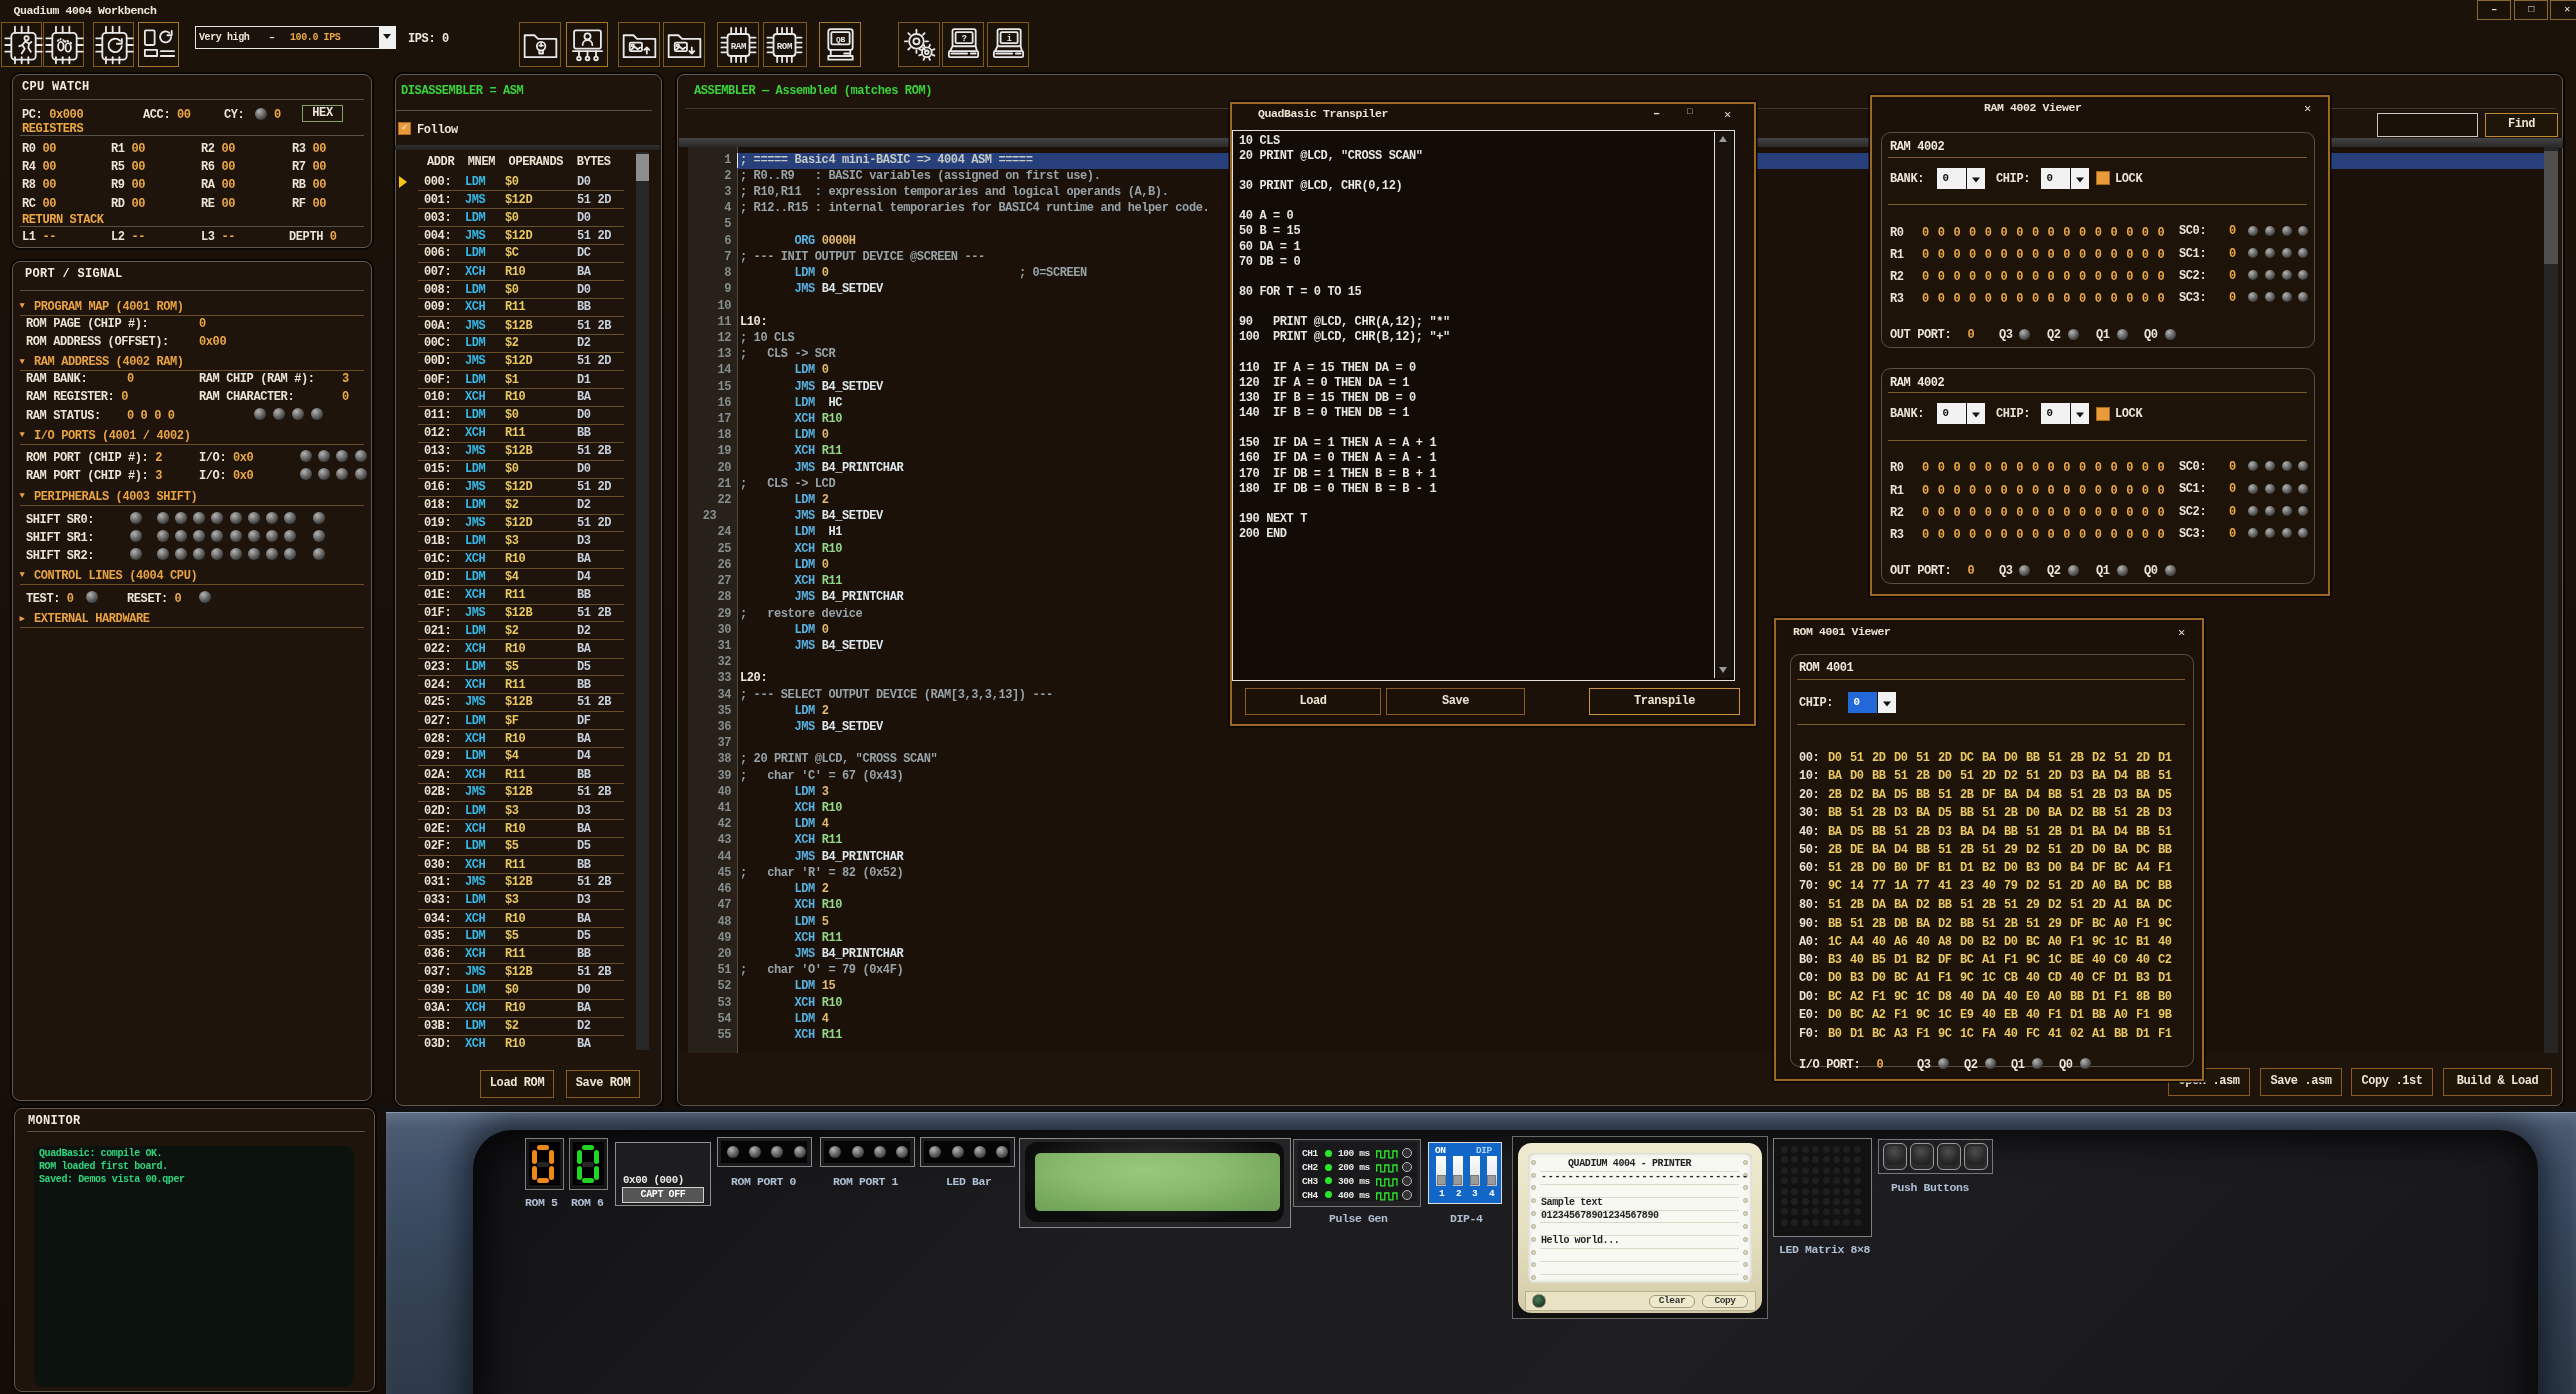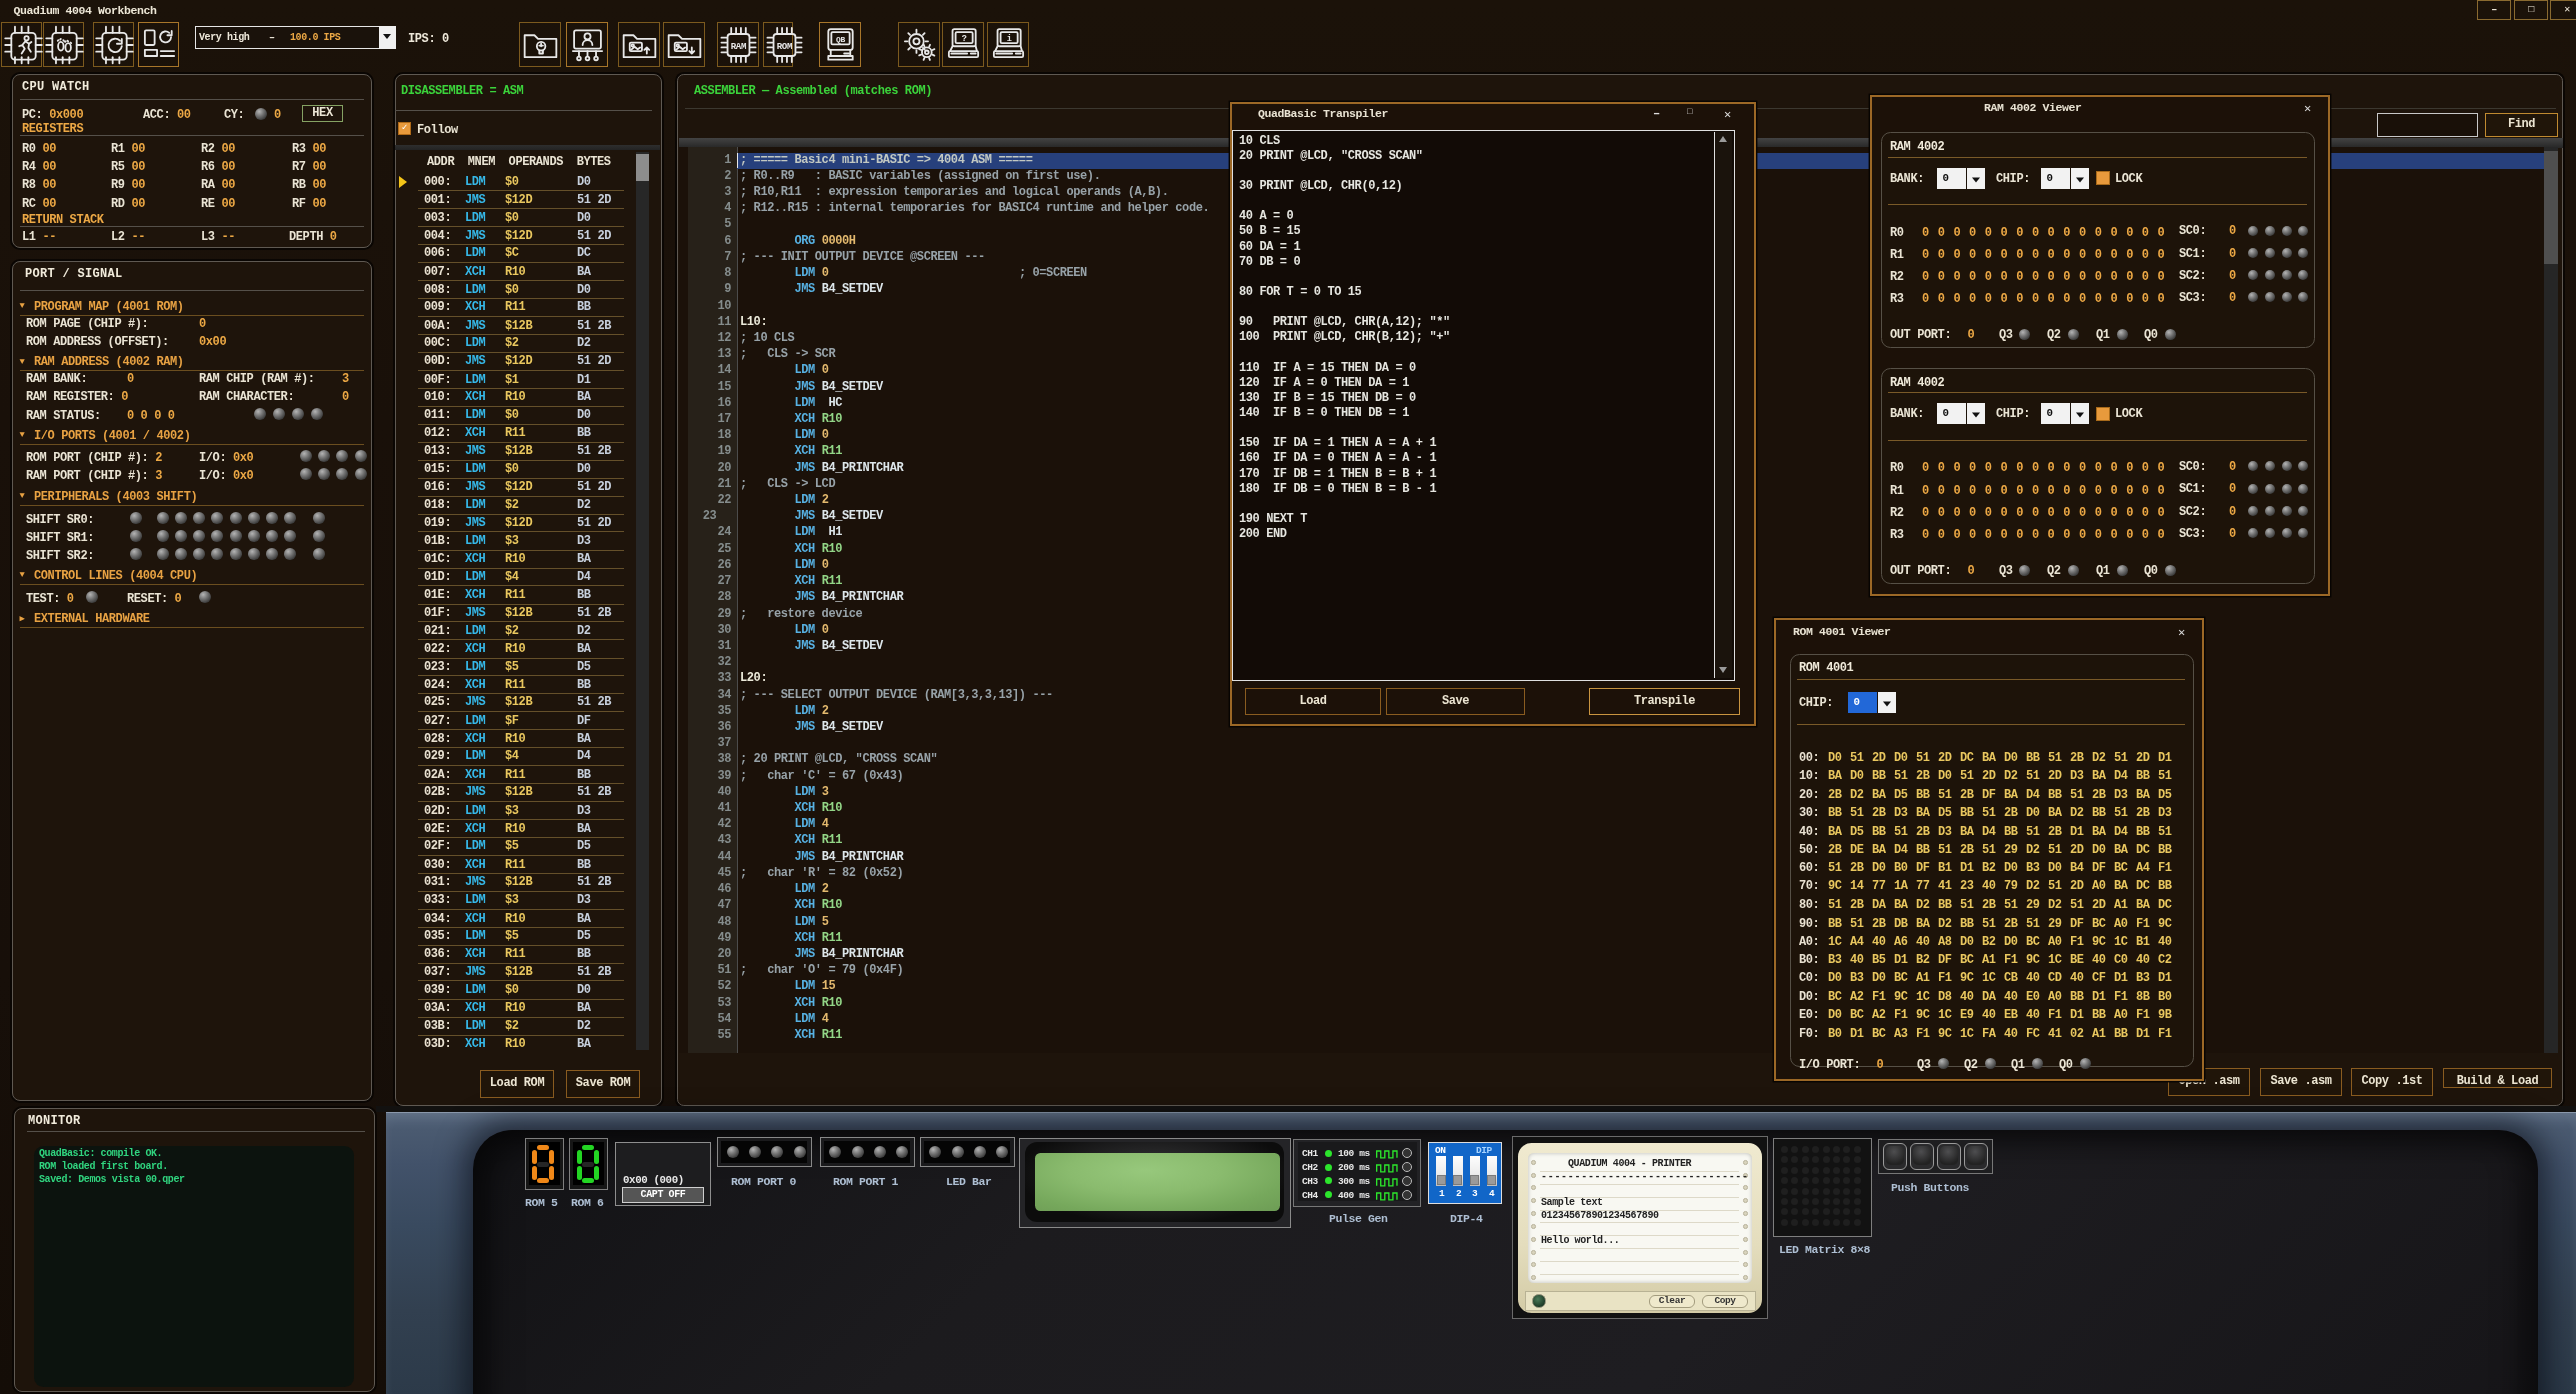--- a/index.html
+++ b/index.html
@@ -168,21 +168,21 @@
         <line x1="36" y1="4" x2="36" y2="12" class="s"></line>
         <line x1="36" y1="52" x2="36" y2="60" class="s"></line>
         <line x1="4" y1="36" x2="12" y2="36" class="s"></line>
         <line x1="52" y1="36" x2="60" y2="36" class="s"></line>
         <line x1="44" y1="4" x2="44" y2="12" class="s"></line>
         <line x1="44" y1="52" x2="44" y2="60" class="s"></line>
         <line x1="4" y1="44" x2="12" y2="44" class="s"></line>
         <line x1="52" y1="44" x2="60" y2="44" class="s"></line>
       </svg>
     </div>
-<div class="abs" style="left:763px;top:22px;width:30px;height:45px;border:1.4px solid #7c5a1e">
+<div class="abs" style="left:763px;top:22px;width:44px;height:45px;border:1.4px solid #7c5a1e">
       <svg width="39" height="42" viewBox="0 0 64 64" fill="none" style="position:absolute;left:1.4px;top:1.4px;font-size:18px">
         <style>.s{stroke:#e8e8e8;stroke-width:3;fill:none;stroke-linecap:round;stroke-linejoin:round}</style>
         <rect x="14" y="14" width="36" height="36" rx="5" class="s"></rect>
         <text x="32" y="38" fill="#e8e8e8" font-size="15" font-family="Liberation Mono" font-weight="bold" text-anchor="middle">ROM</text>
         <line x1="20" y1="4" x2="20" y2="12" class="s"></line>
         <line x1="20" y1="52" x2="20" y2="60" class="s"></line>
         <line x1="4" y1="20" x2="12" y2="20" class="s"></line>
         <line x1="52" y1="20" x2="60" y2="20" class="s"></line>
         <line x1="28" y1="4" x2="28" y2="12" class="s"></line>
         <line x1="28" y1="52" x2="28" y2="60" class="s"></line>
@@ -757,21 +757,21 @@
 <div class="abs" style="left:740px;top:996px;white-space:pre">        <span style="color:#57b1e2">XCH</span> <span style="color:#93d687">R10</span></div>
 <div class="abs" style="left:688px;top:1012px;width:43px;text-align:right;color:#858d8d">54</div>
 <div class="abs" style="left:740px;top:1012px;white-space:pre">        <span style="color:#57b1e2">LDM</span> <span style="color:#e3b96e">4</span></div>
 <div class="abs" style="left:688px;top:1028px;width:43px;text-align:right;color:#858d8d">55</div>
 <div class="abs" style="left:740px;top:1028px;white-space:pre">        <span style="color:#57b1e2">XCH</span> <span style="color:#93d687">R11</span></div>
 <div class="abs" style="left:2544px;top:147px;width:13.5px;height:906px;background:#262626"></div>
 <div class="abs" style="left:2544px;top:151px;width:13.5px;height:113px;background:#4f4f4f"></div>
 <div class="btn" style="left:2168px;top:1068px;width:82px;height:28px;line-height:25px">Open .asm</div>
 <div class="btn" style="left:2260px;top:1068px;width:82px;height:28px;line-height:25px">Save .asm</div>
 <div class="btn" style="left:2351px;top:1068px;width:82px;height:28px;line-height:25px">Copy .1st</div>
-<div class="btn" style="left:2443px;top:1068px;width:109px;height:20px;line-height:25px">Build &amp; Load</div>
+<div class="btn" style="left:2443px;top:1068px;width:109px;height:28px;line-height:25px">Build &amp; Load</div>
 <div class="abs" style="left:376px;top:1106px;width:2200px;height:6px;background:#121110"></div>
 <div class="abs" style="left:386px;top:1112px;width:2190px;height:283px;
  background:linear-gradient(180deg,#54657c 0%,#4a5a70 6%,#42526a 18%,#394a5f 40%,#324050 70%,#2c3a49 100%);
  border-top:1.4px solid #8a98ab;box-shadow:inset 0 5.4px 9.5px rgba(255,255,255,.08)"></div>
 <div class="abs" style="left:473px;top:1130px;width:2065px;height:311px;border-radius:39px;
  background:linear-gradient(135deg,#121215 0%,#1c1b1e 28%,#1e1d21 60%,#161518 100%);
  box-shadow:inset 16px 12px 31px rgba(0,0,0,.55), inset -16px -4px 31px rgba(0,0,0,.45), 0 0 28px 9.5px rgba(5,8,14,.55)"></div>
 <div class="abs" style="left:525px;top:1138px;width:39px;height:52px;border:1.4px solid #7e7e7e;background:#161616"></div>
 <div class="abs" style="left:529px;top:1142px;width:31px;height:43px;background:#000"></div>
 <div class="abs" style="left:537px;top:1145px;width:12px;height:4.7px;background:#f08818;border-radius:2.7px"></div>

